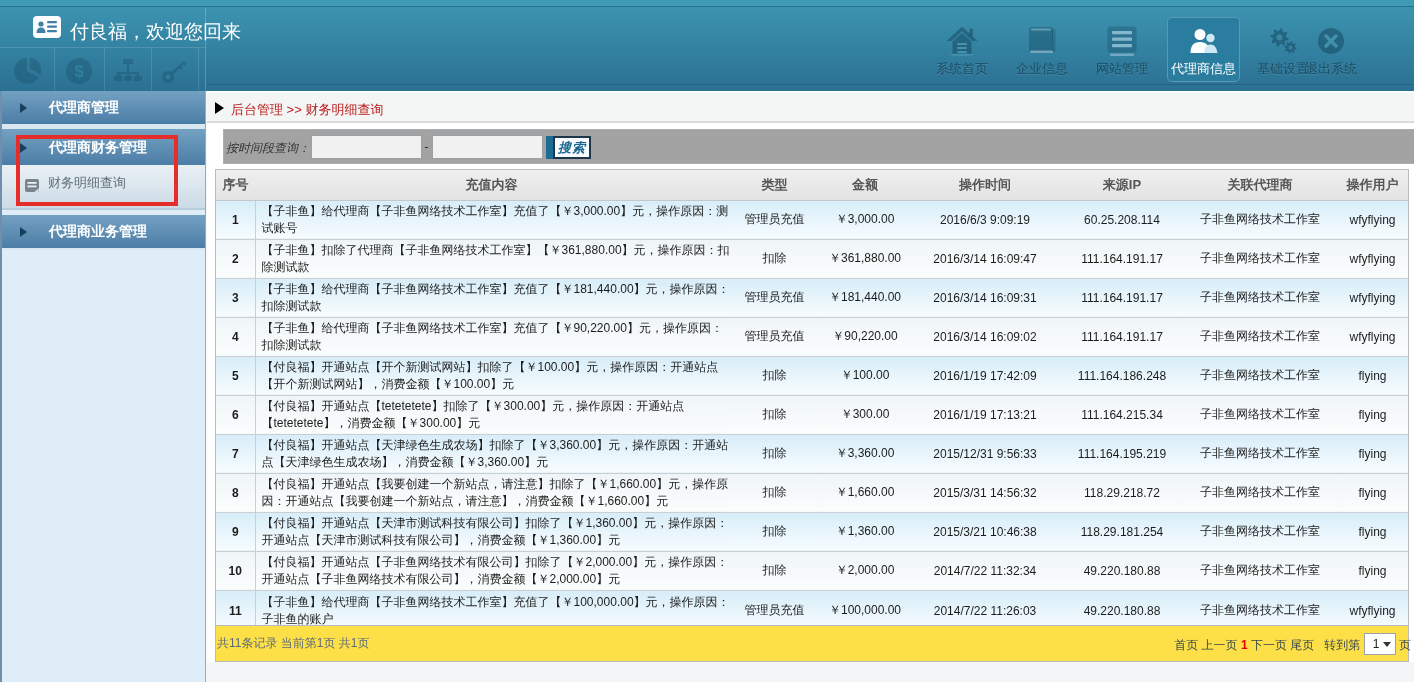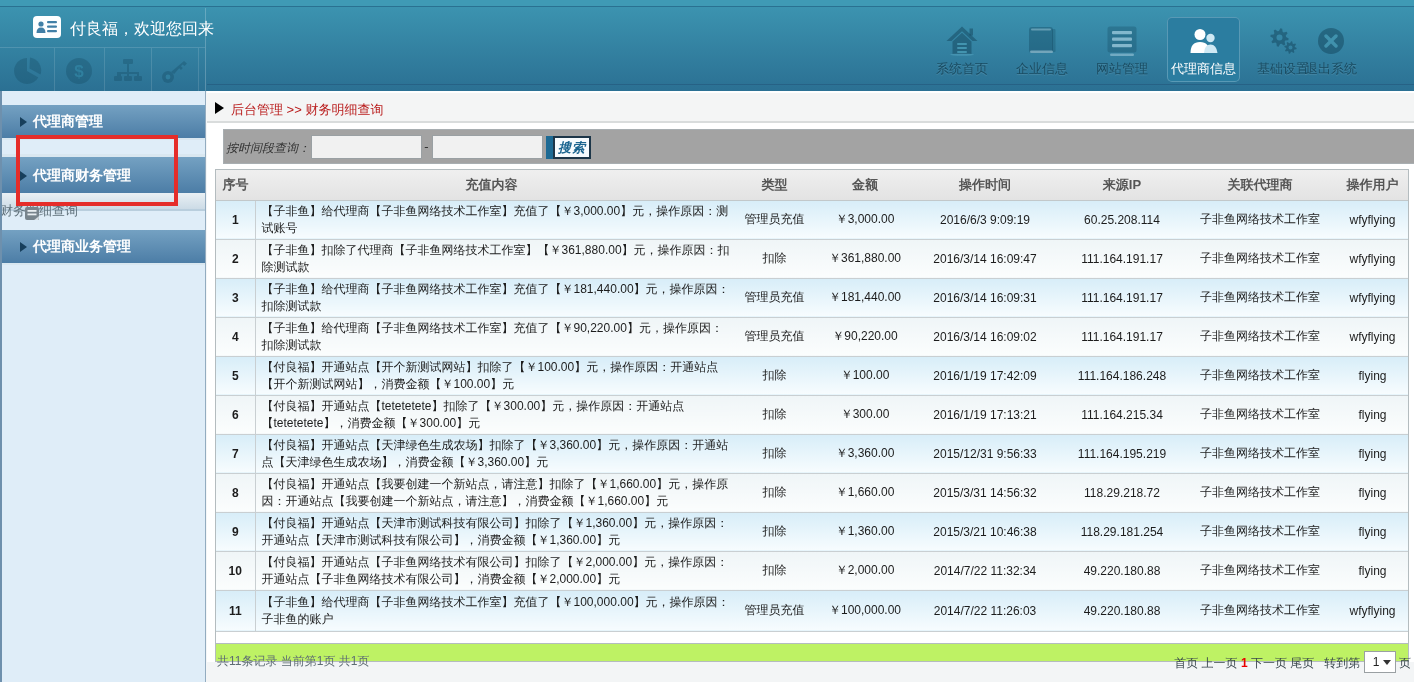--- a/index.html
+++ b/index.html
@@ -7,38 +7,38 @@
 body{font-family:"Liberation Sans",sans-serif;position:relative;background:#f4f6f7;}
 .abs{position:absolute;}
 
 #header{position:absolute;left:0;top:0;width:1414px;height:91px;background:linear-gradient(#3d96b2,#2b7093);}
 #hstrip{position:absolute;left:0;top:0;width:1414px;height:7px;background:#3f9ab5;border-bottom:1px solid #2a7191;}
 #hbottom{position:absolute;left:207px;top:84px;width:1207px;height:1px;background:rgba(25,60,95,0.30);}
 #vdiv{position:absolute;left:205px;top:8px;width:1px;height:83px;background:rgba(255,255,255,0.22);}
 #hdivrow{position:absolute;left:0;top:47px;width:205px;height:1px;background:rgba(255,255,255,0.14);}
 .tilediv{position:absolute;top:48px;width:1px;height:43px;background:rgba(255,255,255,0.13);}
 #badge{position:absolute;left:33px;top:16px;width:28px;height:22px;background:#fdfeff;border-radius:4px;}
-#welcome{position:absolute;left:70px;top:19px;color:#fff;font-size:16px;}
+#welcome{position:absolute;left:70px;top:19px;color:#fff;font-size:19px;}
 
 .nav{position:absolute;top:14px;width:72px;height:70px;text-align:center;}
 .nav .lbl{position:absolute;left:0;right:0;top:46px;font-size:13px;color:#194b61;text-shadow:0 1px 1px rgba(255,255,255,0.14);}
 .nav svg{position:absolute;left:50%;top:12px;transform:translateX(-50%);}
 .nav.sel{background:#2b7da0;top:17px;height:65px;border-radius:5px;box-shadow:inset 0 0 0 1px rgba(255,255,255,0.22);}
 .nav.sel .lbl{color:#fff;text-shadow:none;top:43px;}
 .nav.sel svg{top:9px;}
 .dkic{fill:#0f3d54;opacity:0.45;}
 
 .tic{fill:#0e3e55;opacity:0.27;}
 
 #sidebar{position:absolute;left:0;top:91px;width:206px;height:591px;background:#dfedf8;border-right:1px solid #93acc0;}
-.mitem{position:relative;width:100%;height:35px;background:linear-gradient(#74a1c2,#4c7da6);border-bottom:2px solid #d9e7f0;line-height:33px;color:#fff;font-size:14px;font-weight:bold;padding-left:33px;background-clip:padding-box;margin-top:14px;}
+.mitem{position:relative;width:100%;height:35px;background:linear-gradient(#74a1c2,#4c7da6);border-bottom:2px solid #d9e7f0;line-height:33px;color:#fff;font-size:14px;font-weight:bold;padding-left:49px;background-clip:padding-box;}
 .mitem .tri{position:absolute;left:20px;top:12px;width:0;height:0;border-left:7px solid #173f5c;border-top:5px solid transparent;border-bottom:5px solid transparent;}
 #m2{height:39px;line-height:37px;border-bottom:none;border-top:3px solid #d9e7f0;}
 #m2 .tri{top:14px;}
-#sub{position:relative;width:100%;height:18px;background:linear-gradient(#e9f0f4,#ccdbe6);border-bottom:2px solid #b9cedd;line-height:35px;color:#5f707a;font-size:13px;}
+#sub{position:relative;width:100%;height:45px;background:linear-gradient(#e9f0f4,#ccdbe6);border-bottom:2px solid #b9cedd;line-height:35px;color:#5f707a;font-size:13px;padding-left:48px;}
 #redbox{position:absolute;left:16px;top:44px;width:162px;height:71px;border:4px solid #e52d2a;z-index:5;}
 
 #main{position:absolute;left:207px;top:91px;width:1207px;height:591px;background:#fff;}
 #crumb{position:absolute;left:0;top:2px;width:1207px;height:30px;background:#f4f5f5;border-bottom:2px solid #d9dcdc;}
 #crumb .tri{position:absolute;left:8px;top:9px;width:0;height:0;border-left:9px solid #000;border-top:6px solid transparent;border-bottom:6px solid transparent;}
 #crumb .txt{position:absolute;left:24px;top:8px;font-size:13px;color:#b91c1c;}
 #spanel{position:absolute;left:16px;top:38px;width:1194px;height:35px;background:#a3a3a3;border:1px solid #a8aeb1;font-style:italic;}
 #spanel .lb{position:absolute;left:2px;top:10px;font-size:12px;color:#333;}
 .sinput{position:absolute;top:5px;width:111px;height:24px;background:#f1f1f1;border:1px solid #9aa0a3;}
 #dash{position:absolute;left:200px;top:9px;font-size:13px;color:#333;}
@@ -50,21 +50,21 @@
 table{border-collapse:collapse;width:100%;table-layout:fixed;}
 #thead td{height:30px;background:linear-gradient(#efefef,#e3e3e3);font-weight:bold;color:#555;font-size:13px;text-align:center;border-bottom:1px solid #c2c8ca;}
 tr.r td{font-size:12px;color:#1c1c1c;text-align:center;border-bottom:1px solid #c9cfd2;vertical-align:middle;}
 tr.odd td{background:linear-gradient(#d7edf8,#f7fcfe);}
 tr.even td{background:linear-gradient(#eff5f7,#fbfdfd);}
 td.num{font-size:15px;font-weight:bold;color:#7a7a7a;border-right:1px solid #c9cfd2;}
 td.cont{line-height:17px;}
 tr.r td.cont{text-align:left;padding:2px 0 2px 6px;white-space:nowrap;overflow:visible;}
 .grn{color:#21a53e;}
 .red{color:#e8000d;}
-#tfoot{position:absolute;left:0px;bottom:0px;width:100%;height:18px;background:#bef264;border-top:1px solid #b4bcbf;font-size:12px;color:#47565e;}
+#tfoot{position:absolute;left:0px;bottom:0px;width:100%;height:36px;background:#fde047;border-top:1px solid #b4bcbf;font-size:12px;color:#47565e;}
 #tfoot .lt{position:absolute;left:1px;top:9px;color:#5e6c73;}
 #tfoot .rt{position:absolute;right:-3px;top:9px;color:#3a474d;}
 #gosel{display:inline-block;width:32px;height:22px;background:#fff;border:1px solid #9aa0a3;font-size:12px;color:#222;text-align:left;padding-left:8px;line-height:20px;position:relative;top:-2px;vertical-align:middle;}
 #gosel .car{position:absolute;right:4px;top:8px;width:0;height:0;border-top:5px solid #333;border-left:4px solid transparent;border-right:4px solid transparent;}
 </style>
 </head>
 <body>
 <div id="header">
   <div id="hstrip"></div>
   <div id="badge"><svg width="28" height="22" viewBox="0 0 28 22">

